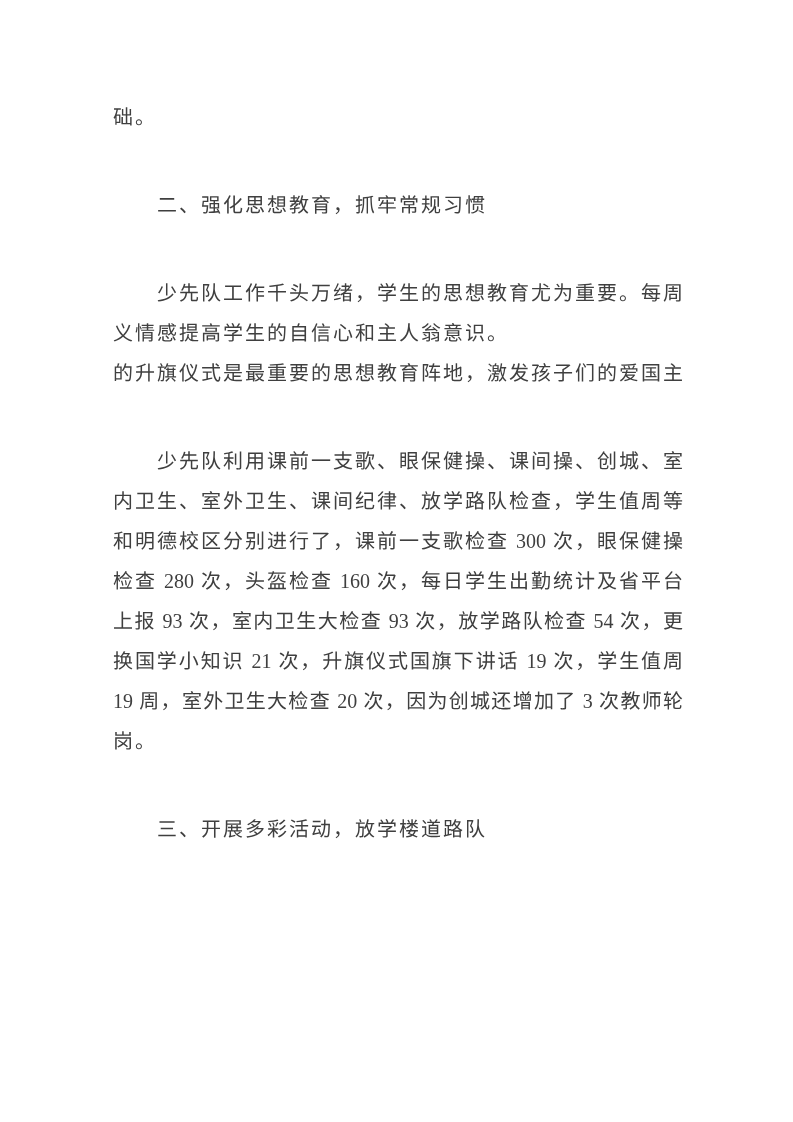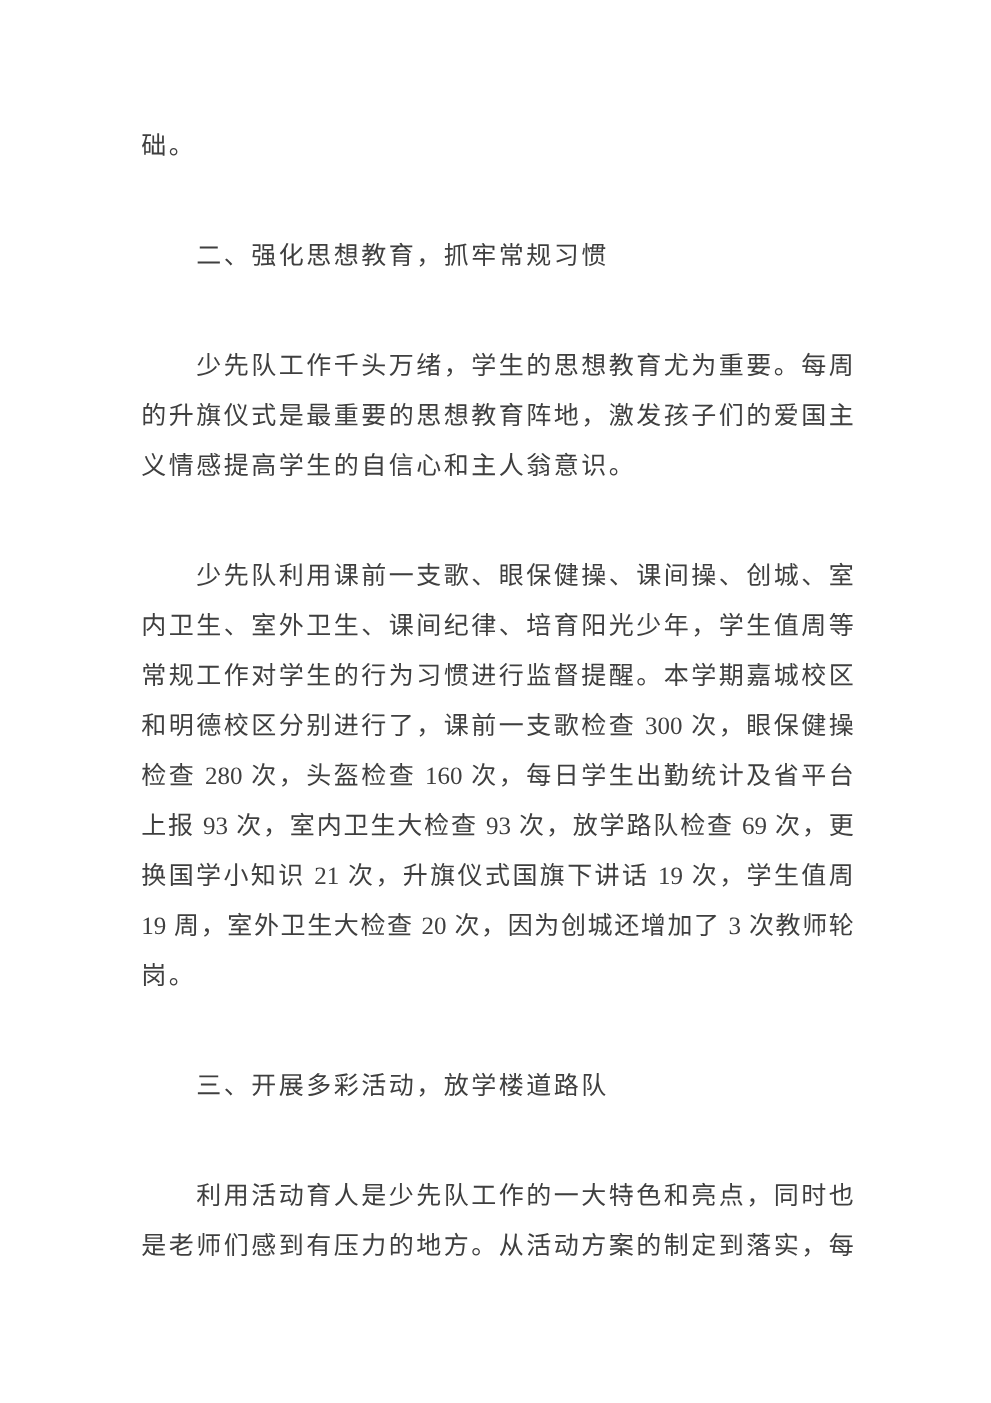--- a/index.html
+++ b/index.html
@@ -59,39 +59,34 @@
     <div class="block">
       <div class="line">础。</div>
     </div>
 
     <div class="block heading">
       <div class="line indent">二、强化思想教育，抓牢常规习惯</div>
     </div>
 
     <div class="block">
       <div class="line indent full">少先队工作千头万绪，学生的思想教育尤为重要。每周</div>
+      <div class="line">义情感提高学生的自信心和主人翁意识。</div>
       <div class="line full">的升旗仪式是最重要的思想教育阵地，激发孩子们的爱国主</div>
-      <div class="line">义情感提高学生的自信心和主人翁意识。</div>
     </div>
 
     <div class="block">
       <div class="line indent full">少先队利用课前一支歌、眼保健操、课间操、创城、室</div>
-      <div class="line full">内卫生、室外卫生、课间纪律、培育阳光少年，学生值周等</div>
-      <div class="line full">常规工作对学生的行为习惯进行监督提醒。本学期嘉城校区</div>
+      <div class="line full">内卫生、室外卫生、课间纪律、放学路队检查，学生值周等</div>
       <div class="line full">和明德校区分别进行了，课前一支歌检查 300 次，眼保健操</div>
       <div class="line full">检查 280 次，头盔检查 160 次，每日学生出勤统计及省平台</div>
-      <div class="line full">上报 93 次，室内卫生大检查 93 次，放学路队检查 69 次，更</div>
+      <div class="line full">上报 93 次，室内卫生大检查 93 次，放学路队检查 54 次，更</div>
       <div class="line full">换国学小知识 21 次，升旗仪式国旗下讲话 19 次，学生值周</div>
       <div class="line full">19 周，室外卫生大检查 20 次，因为创城还增加了 3 次教师轮</div>
       <div class="line">岗。</div>
     </div>
 
     <div class="block heading">
       <div class="line indent">三、开展多彩活动，放学楼道路队</div>
     </div>
 
-    <div class="block">
-      <div class="line indent full">利用活动育人是少先队工作的一大特色和亮点，同时也</div>
-      <div class="line full">是老师们感到有压力的地方。从活动方案的制定到落实，每</div>
-    </div>
 
   </div>
 </div>
 
 </body></html>

